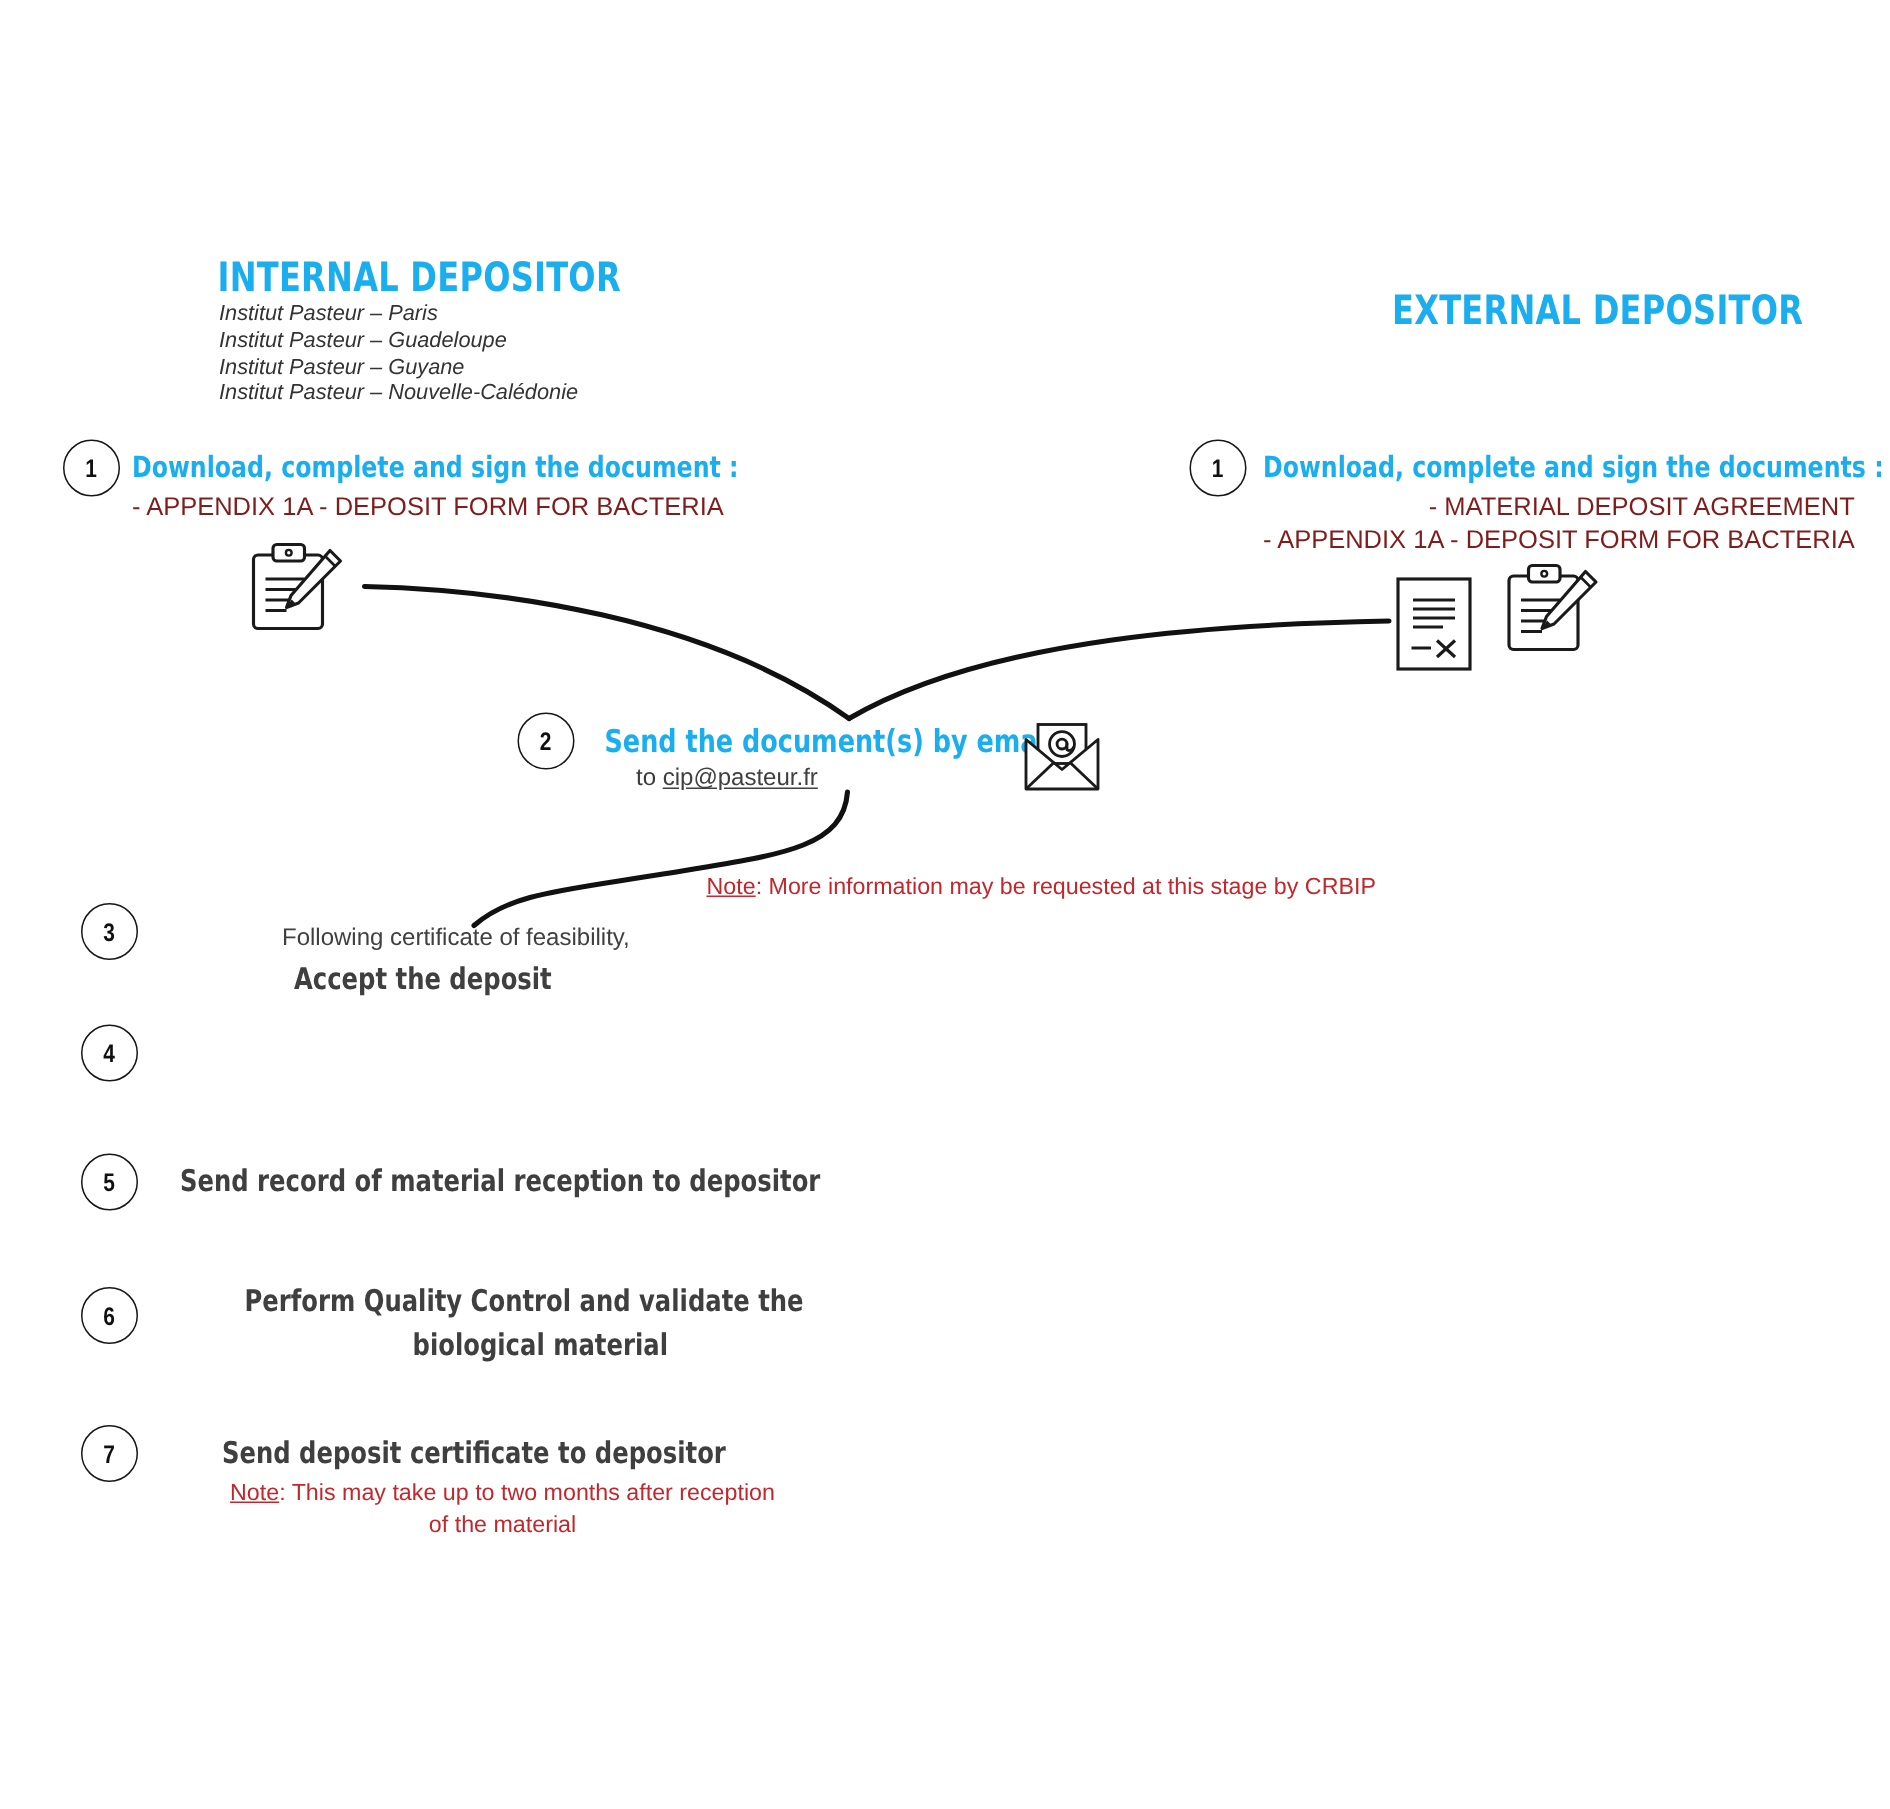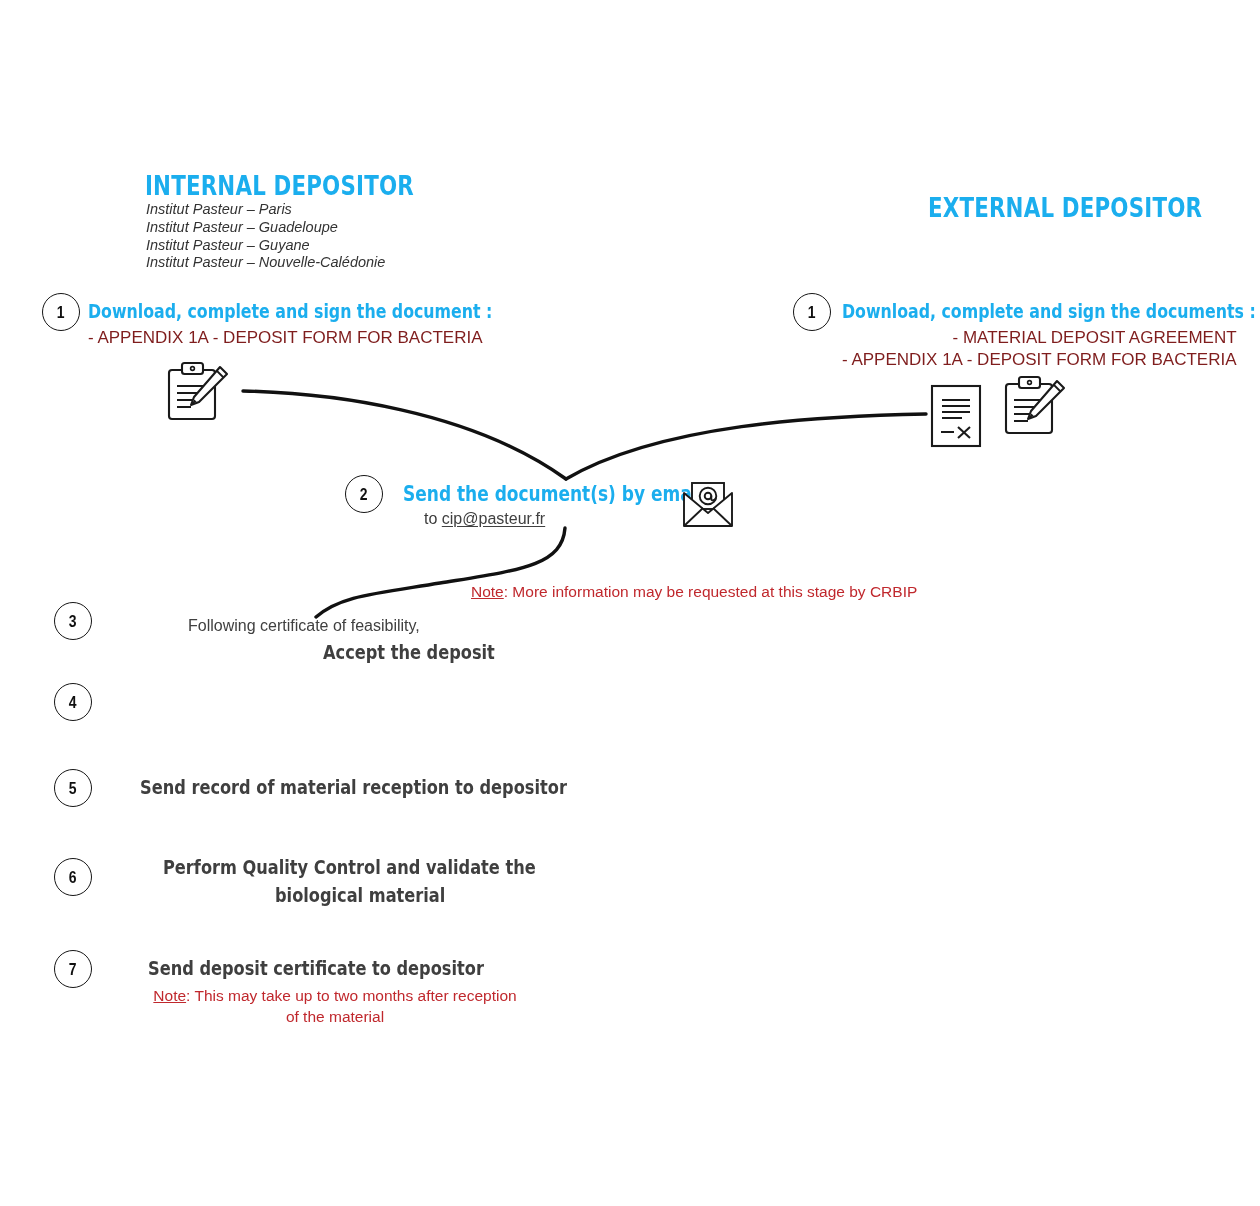--- a/index.html
+++ b/index.html
@@ -243,34 +243,34 @@
   <div class="abs note" style="left:471px; top:581px;">
     <u>Note</u><span>: More information may be requested at this stage by CRBIP</span>
   </div>
 
   <div class="abs step-circle" style="left:54px; top:602px;">
     <span>3</span>
   </div>
 
   <div class="abs feas" style="left:188px; top:617px;">Following certificate of feasibility,</div>
 
-  <div class="abs" style="left:184px; top:640px; width:330px; text-align:right;">
+  <div class="abs" style="left:196px; top:640px; width:330px; text-align:left;">
     <span class="cond-bold darkgray step-head-dark">Accept the deposit</span>
   </div>
 
   <div class="abs step-circle" style="left:54px; top:683px;">
     <span>4</span>
   </div>
 
 
   <div class="abs step-circle" style="left:54px; top:769px;">
     <span>5</span>
   </div>
 
-  <div class="abs" style="left:120px; top:775px; width:430px; text-align:center;margin-left:20px;">
+  <div class="abs" style="left:120px; top:775px; width:430px; text-align:center;">
     <span class="cond-bold darkgray step-head-dark">Send record of material reception to depositor</span>
   </div>
 
   <div class="abs step-circle" style="left:54px; top:858px;">
     <span>6</span>
   </div>
 
   <div class="abs" style="left:120px; top:854px; width:430px; text-align:center; line-height:26px;margin-left:35px;">
     <div><span class="cond-bold darkgray step-head-dark">Perform Quality Control and validate the</span></div>
     <div><span class="cond-bold darkgray step-head-dark">biological material</span></div>

